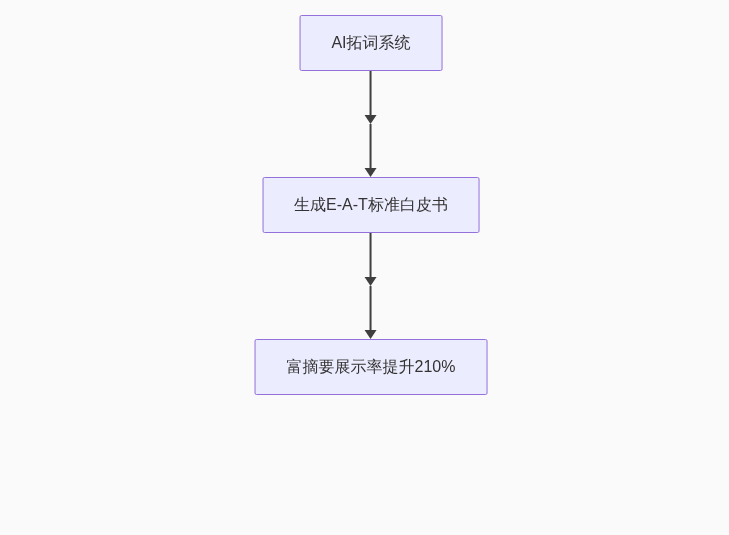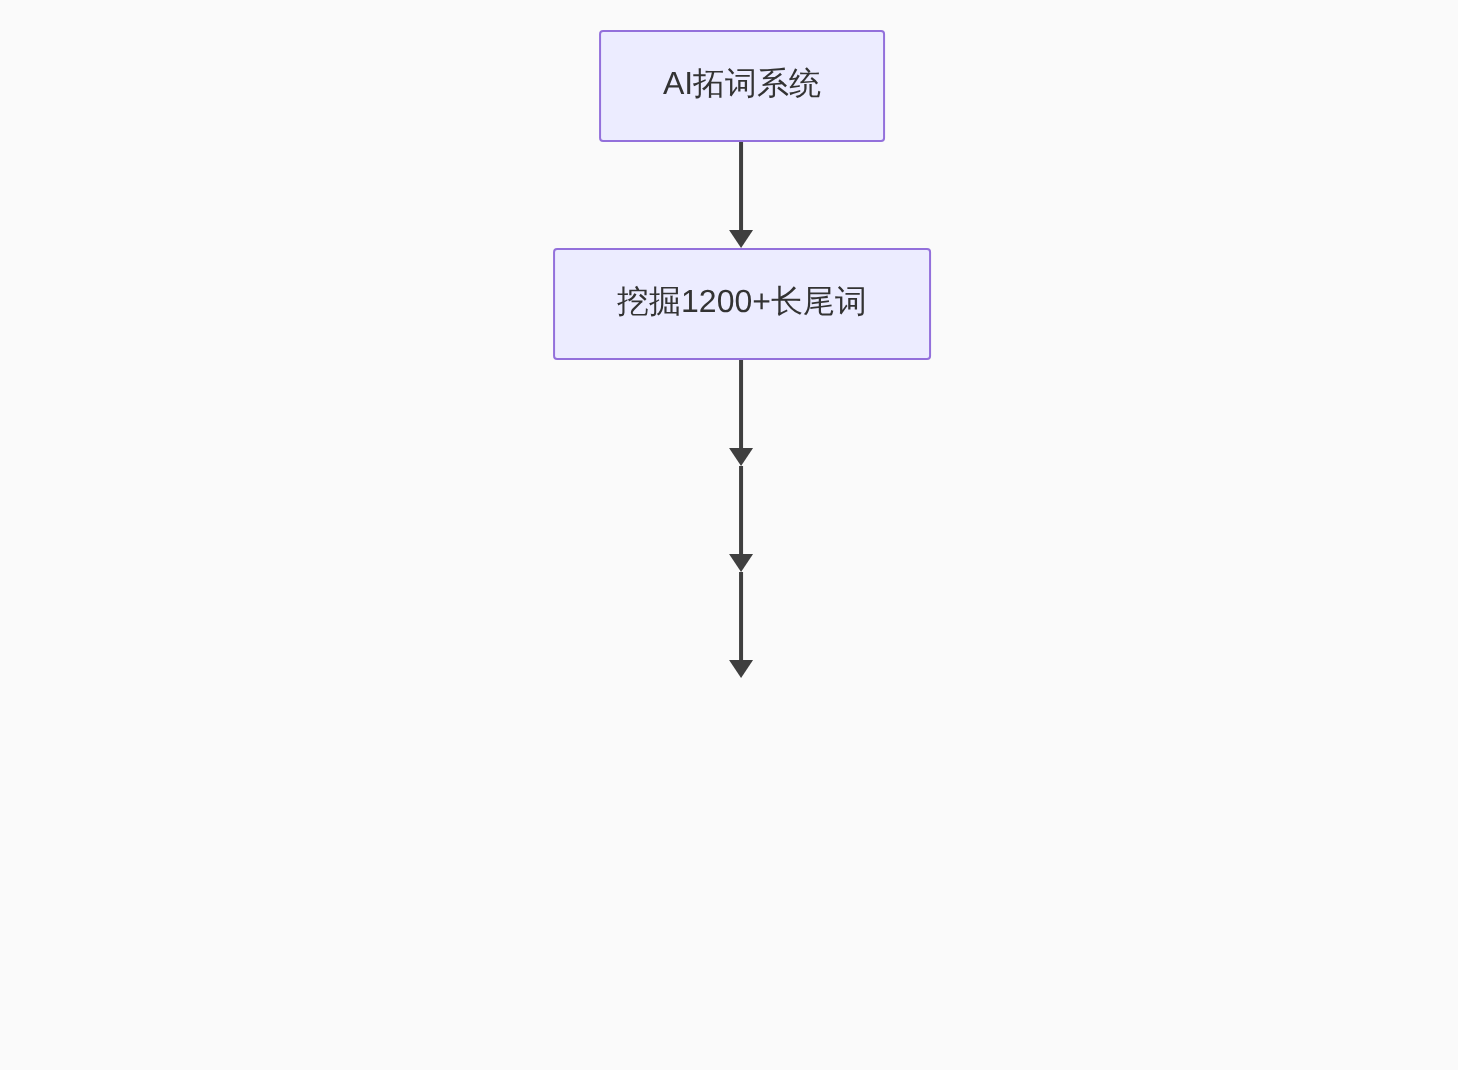--- a/index.html
+++ b/index.html
@@ -74,35 +74,38 @@
 
   <div class="node">
     <span class="node-label">AI拓词系统</span>
   </div>
 
   <div class="arrow">
     <span class="arrow-line"></span>
     <span class="arrow-head"></span>
   </div>
 
+
+  <div class="arrow">
+    <span class="arrow-line"></span>
+    <span class="arrow-head"></span>
+  </div>
+
   <div class="node">
-    <span class="node-label">挖掘1200+长尾词</span>
+    <span class="node-label">生成E-A-T标准白皮书</span>
   </div>
 
   <div class="arrow">
     <span class="arrow-line"></span>
     <span class="arrow-head"></span>
   </div>
 
 
   <div class="arrow">
     <span class="arrow-line"></span>
     <span class="arrow-head"></span>
   </div>
 
-
-  <div class="arrow">
-    <span class="arrow-line"></span>
-    <span class="arrow-head"></span>
+  <div class="node">
+    <span class="node-label">富摘要展示率提升210%</span>
   </div>
-
 
 </div>
 
 </body></html>

